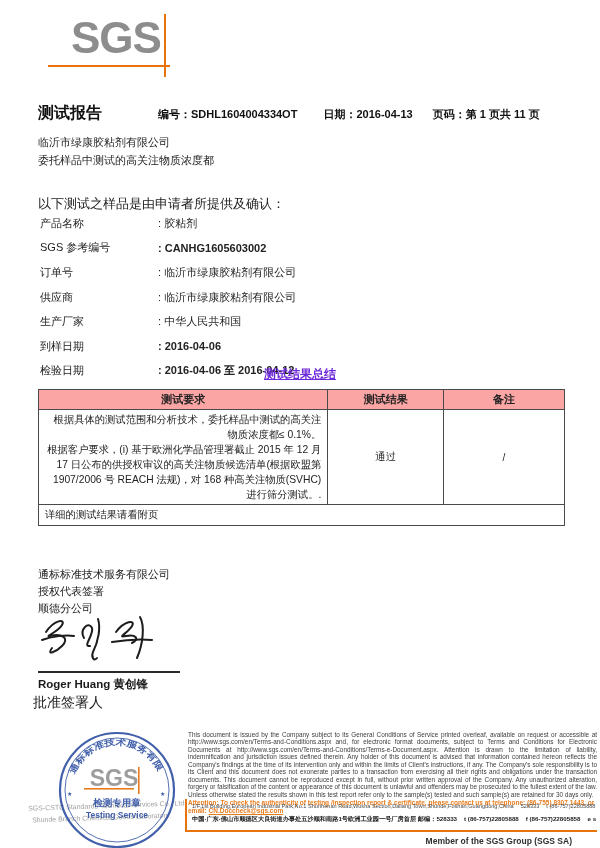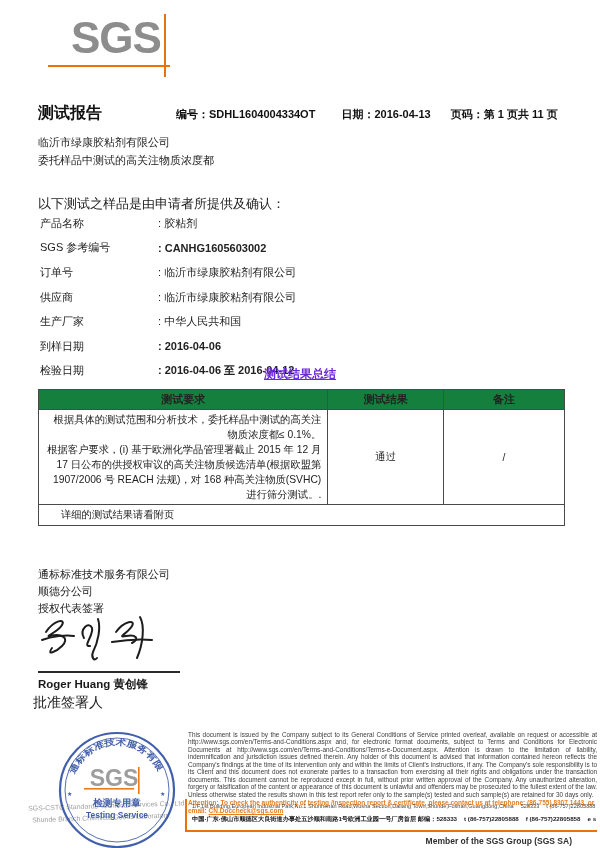--- a/index.html
+++ b/index.html
@@ -8,40 +8,40 @@
     font-family:"Liberation Sans","DejaVu Sans",sans-serif;color:#222;
   }
   
   .logo-text{position:absolute;left:71px;top:16px;font-size:44px;font-weight:800;
     color:#8d8d8d;letter-spacing:-1px;line-height:1;}
   .logo-hline{position:absolute;left:48px;top:65px;width:122px;height:2px;background:#e8720c;}
   .logo-vline{position:absolute;left:164px;top:14px;width:2px;height:63px;background:#e8720c;}
   .title-row{position:absolute;left:38px;top:103px;right:20px;display:flex;align-items:baseline;}
   .report-title{font-size:16px;font-weight:bold;color:#111;}
   .meta{font-size:11px;font-weight:bold;color:#111;white-space:nowrap;}
-  .m-num{margin-left:74px;} .m-date{margin-left:26px;} .m-page{margin-left:20px;}
+  .m-num{margin-left:56px;} .m-date{margin-left:26px;} .m-page{margin-left:20px;}
   .applicant{position:absolute;left:38px;top:134px;font-size:11px;line-height:17.5px;color:#222;}
   
   .intro{position:absolute;left:38px;top:195px;font-size:13px;color:#222;}
   .fields{position:absolute;left:40px;top:211px;width:520px;}
   .field-row{display:flex;height:24.6px;align-items:center;font-size:11px;color:#222;}
   .field-label{width:118px;flex:none;}
   .field-value::before{content:": ";}
   .bold-val .field-value{font-weight:bold;}
   
   .summary-title{position:absolute;left:0;top:366px;width:100%;text-align:center;
     font-size:12px;font-weight:bold;text-decoration:underline;color:#6d28d9;}
   .sum-table{position:absolute;left:38px;top:389px;width:527px;border-collapse:collapse;
     font-size:10.3px;color:#222;}
   .sum-table th,.sum-table td{border:1px solid #4a4a4a;}
-  .sum-table th{background:#15803d;font-size:11px;font-weight:bold;height:17px;padding:1px 4px;}
+  .sum-table th{background:#fca5a5;font-size:11px;font-weight:bold;height:17px;padding:1px 4px;}
   .req-cell{padding:2px 6px;line-height:15px;vertical-align:top;width:55%;text-align:right;}
   .res-cell{text-align:center;vertical-align:middle;width:22%;}
   .rem-cell{text-align:center;vertical-align:middle;width:23%;}
-  .note-cell{padding:3px 22px;height:13px;}
+  .note-cell{padding:3px 6px;height:13px;}
   
   .sig-company{position:absolute;left:38px;top:566px;font-size:11px;line-height:17px;color:#222;}
   .sig-svg{position:absolute;left:36px;top:612px;}
   .sig-line{position:absolute;left:38px;top:671px;width:142px;height:2px;background:#2a2a2a;}
   .sig-name{position:absolute;left:38px;top:677px;font-size:11.5px;font-weight:600;color:#1a1a1a;}
   .sig-role{position:absolute;left:33px;top:694px;font-size:14px;color:#222;}
   
   .legal{position:absolute;left:188px;top:731px;width:409px;font-size:6.4px;line-height:7.45px;
     text-align:justify;color:#3d3d3d;}
   .attention{margin-top:1px;color:#e87d1e;font-weight:bold;font-size:6.5px;line-height:8px;text-align:left;}
@@ -129,22 +129,22 @@
       <td class="rem-cell">/</td>
     </tr>
     <tr>
       <td class="note-cell" colspan="3">详细的测试结果请看附页</td>
     </tr>
   </tbody>
     </table>
 
   <div class="sig-company">
     <div>通标标准技术服务有限公司</div>
+    <div>授权代表签署</div>
     <div>顺德分公司</div>
-    <div>授权代表签署</div>
   </div>
 
   <svg class="sig-svg" width="150" height="58" viewBox="0 0 150 58">
     <g fill="none" stroke="#1c1c1c" stroke-width="2" stroke-linecap="round" stroke-linejoin="round">
       <path d="M10 20 C18 8 30 6 26 13 C22 20 8 25 14 24 C26 21 34 26 26 34 C20 40 10 44 16 36"></path>
       <path d="M6 28 C16 24 30 23 38 24"></path>
       <path d="M48 26 C43 17 53 9 56 16 C58 23 46 35 54 34"></path>
       <path d="M62 7 C65 16 62 30 57 40 C55 45 58 50 61 46"></path>
       <path d="M80 20 C88 9 100 7 96 14 C92 21 80 26 90 24 C100 22 104 27 96 31"></path>
       <path d="M104 5 C109 14 107 32 101 46"></path>

